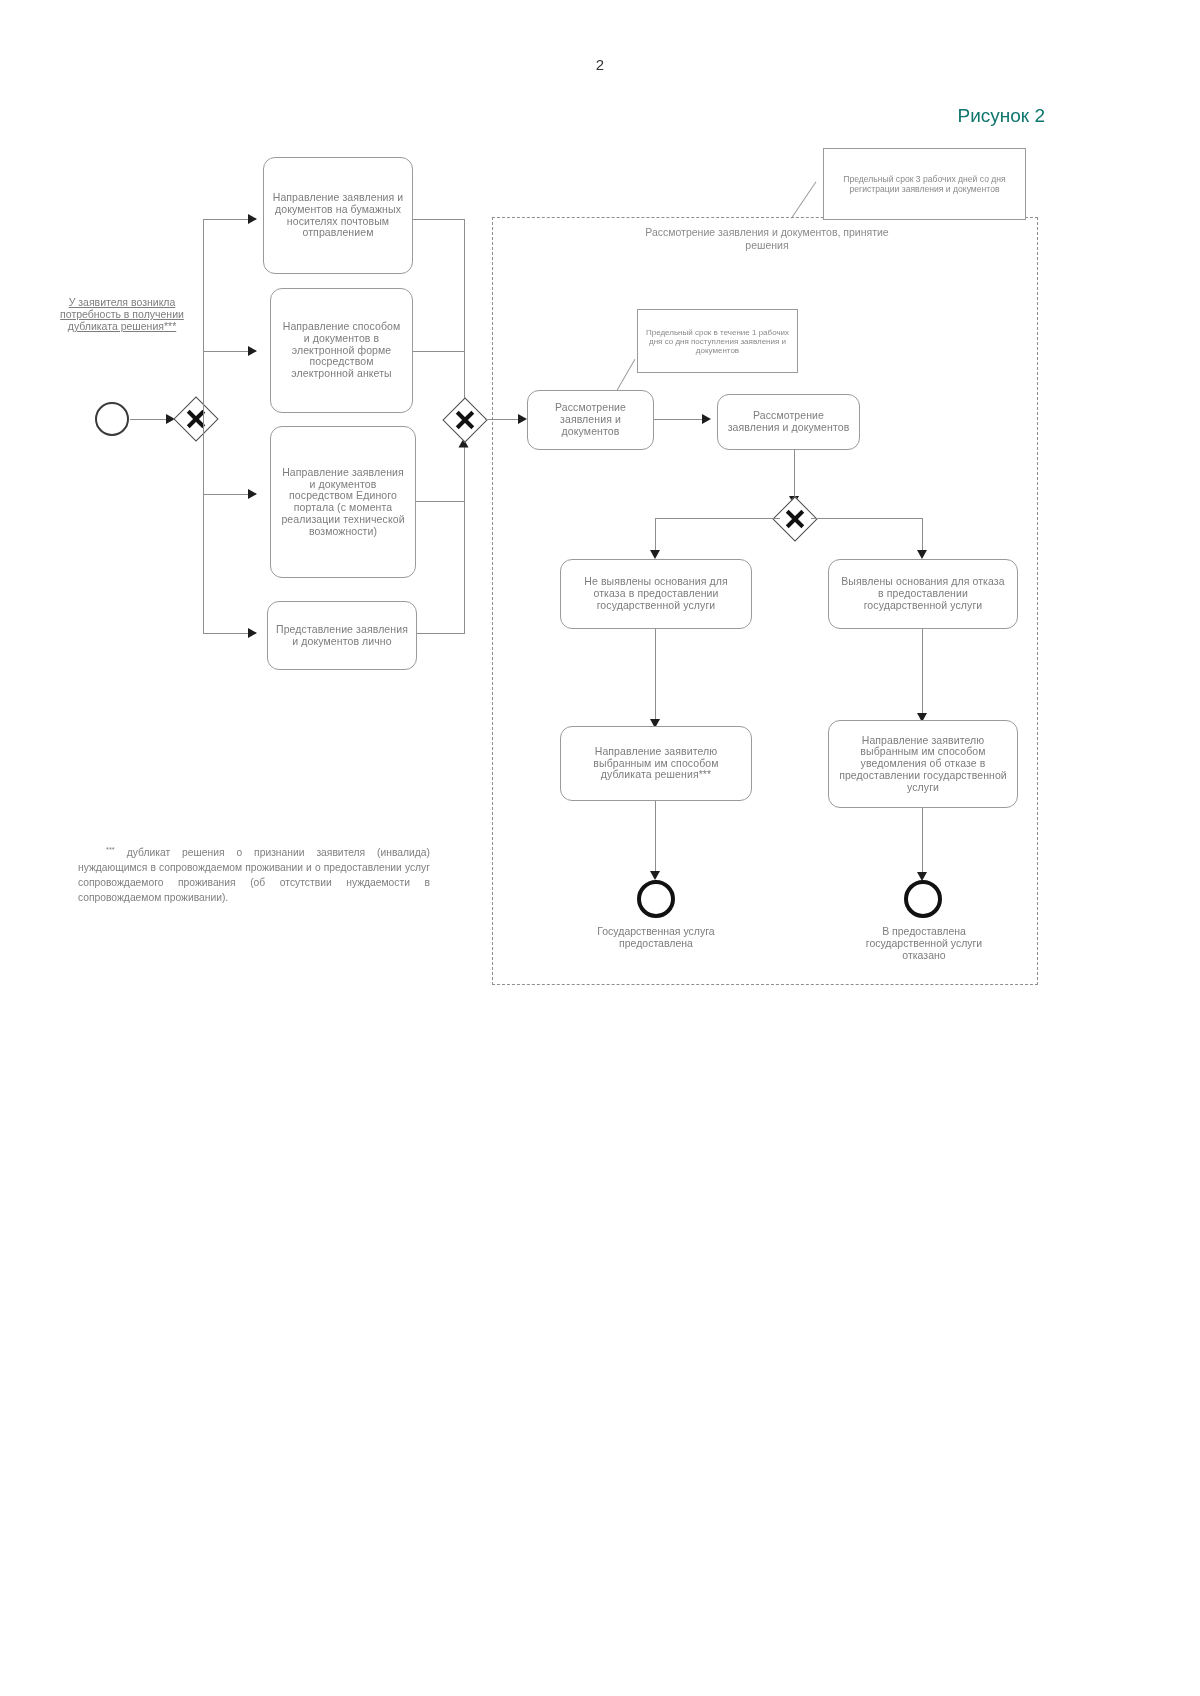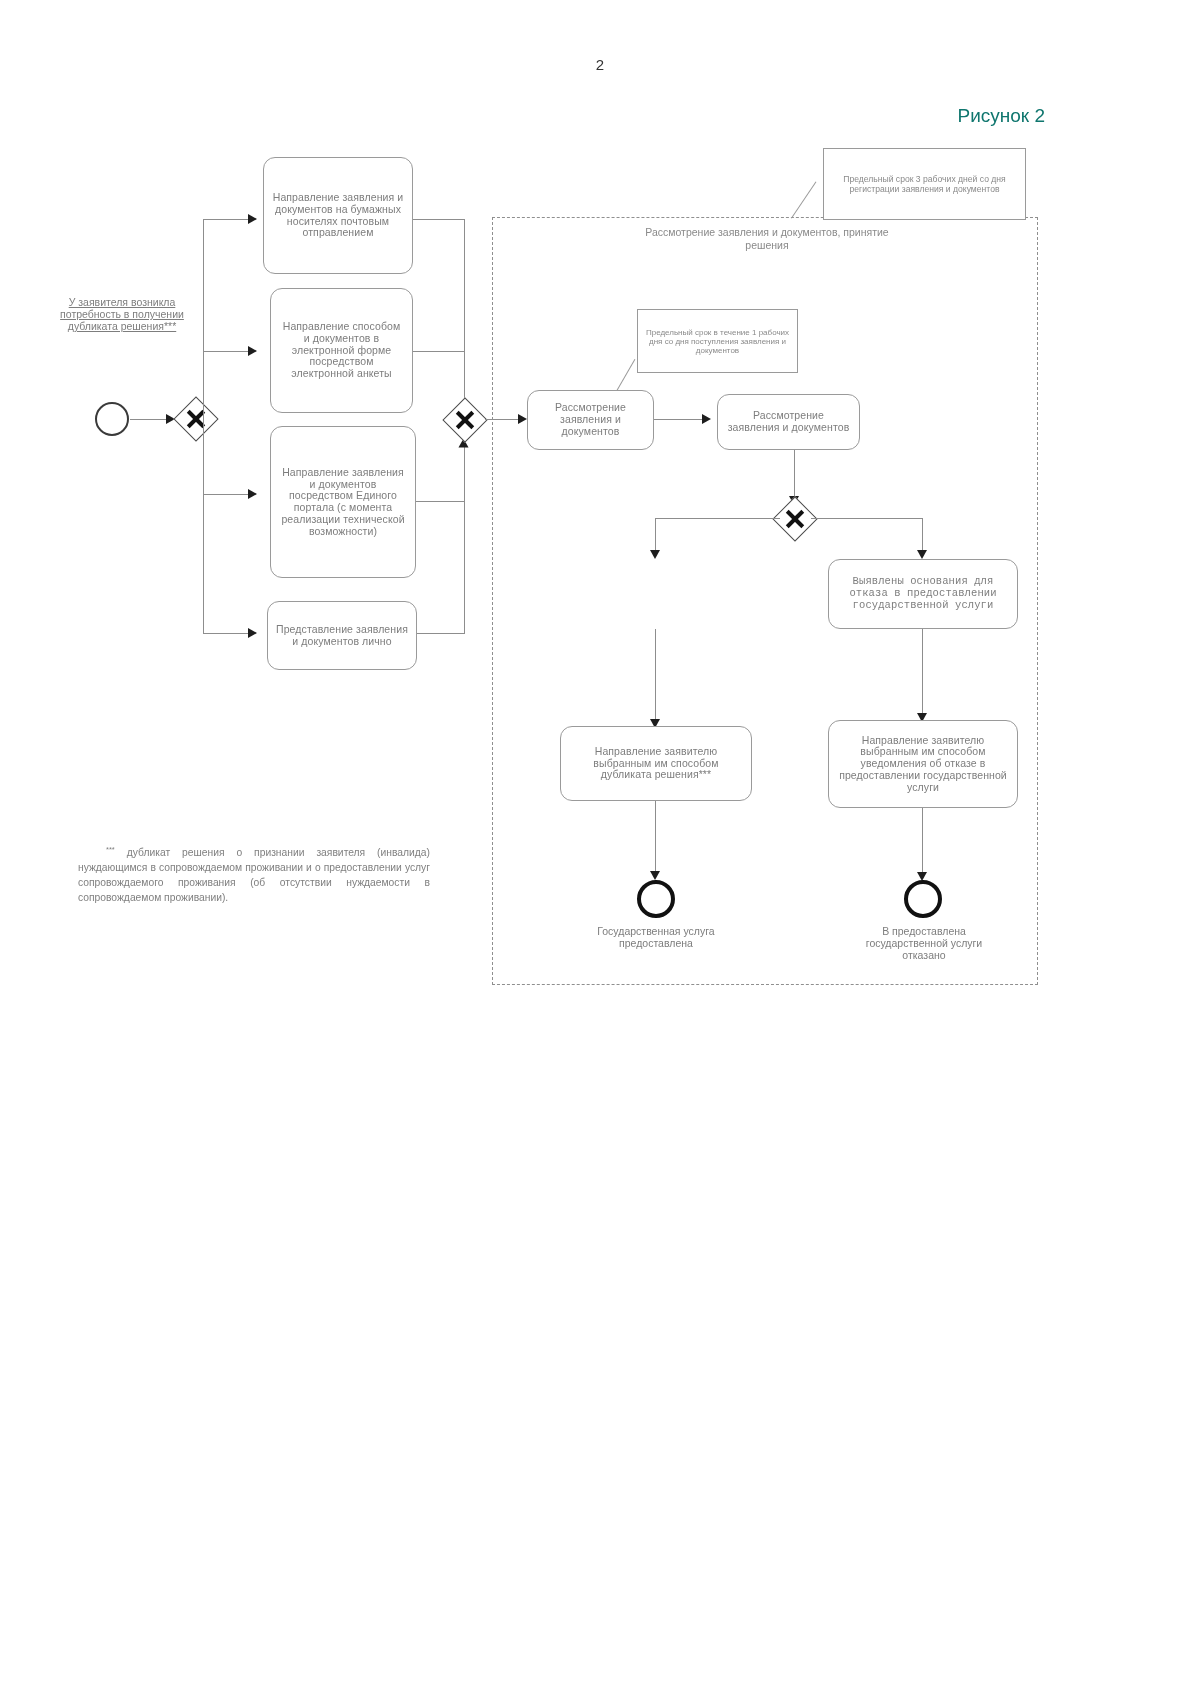--- a/index.html
+++ b/index.html
@@ -267,22 +267,25 @@
 
   <div class="gateway" style="left:779px; top:503px;"></div>
 
   <div class="ln h" style="left:655px; top:518px; width:125px;"></div>
   <div class="ln h" style="left:811px; top:518px; width:112px;"></div>
   <div class="ln v" style="left:655px; top:518px; height:38px;"></div>
   <div class="ln v" style="left:922px; top:518px; height:38px;"></div>
   <div class="arrow-d" style="left:650px; top:550px;"></div>
   <div class="arrow-d" style="left:917px; top:550px;"></div>
 
-
-  <div class="node task" style="left:828px; top:559px; width:190px; height:70px;font-family:Liberation Mono, monospace;">
+  <div class="node task" style="left:560px; top:559px; width:192px; height:70px;">
+    <span class="txt">Не выявлены основания для отказа в предоставлении государственной услуги</span>
+  </div>
+
+  <div class="node task" style="left:828px; top:559px; width:190px; height:70px;">
     <span class="txt">Выявлены основания для отказа в предоставлении государственной услуги</span>
   </div>
 
   <div class="ln v" style="left:655px; top:629px; height:96px;"></div>
   <div class="arrow-d" style="left:650px; top:719px;"></div>
 
   <div class="ln v" style="left:922px; top:629px; height:90px;"></div>
   <div class="arrow-d" style="left:917px; top:713px;"></div>
 
   <div class="node task" style="left:828px; top:720px; width:190px; height:88px;">

